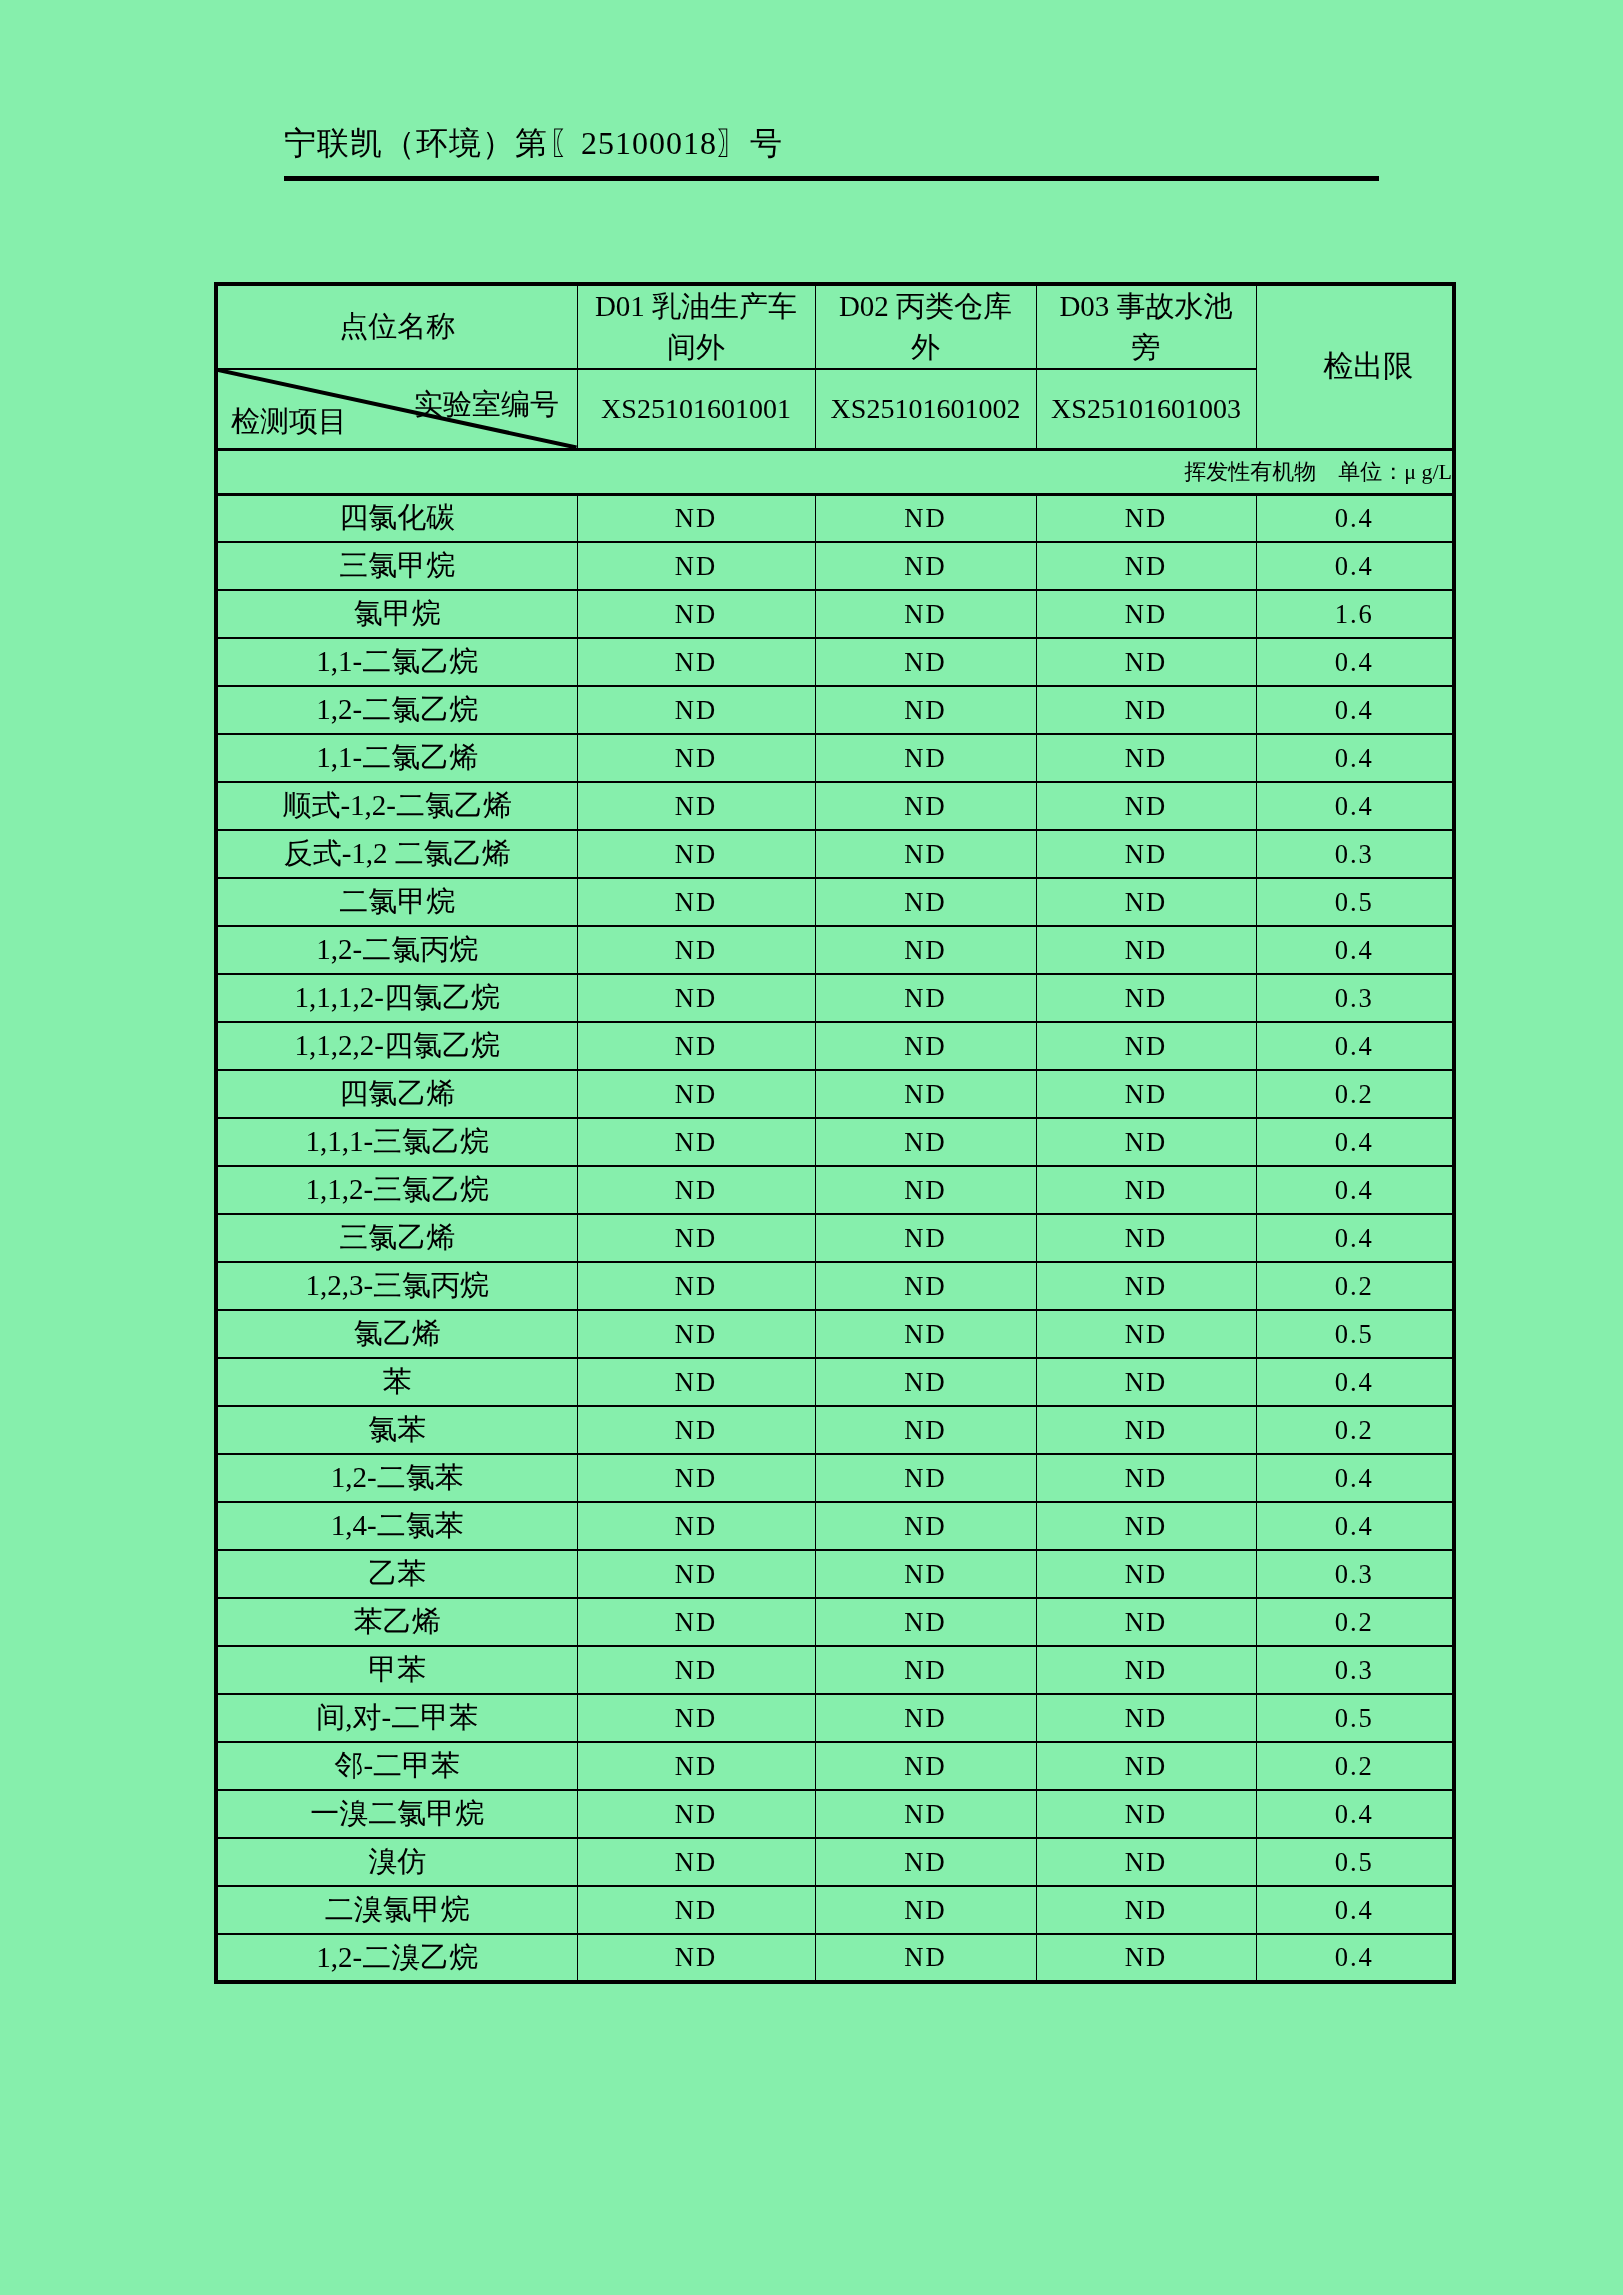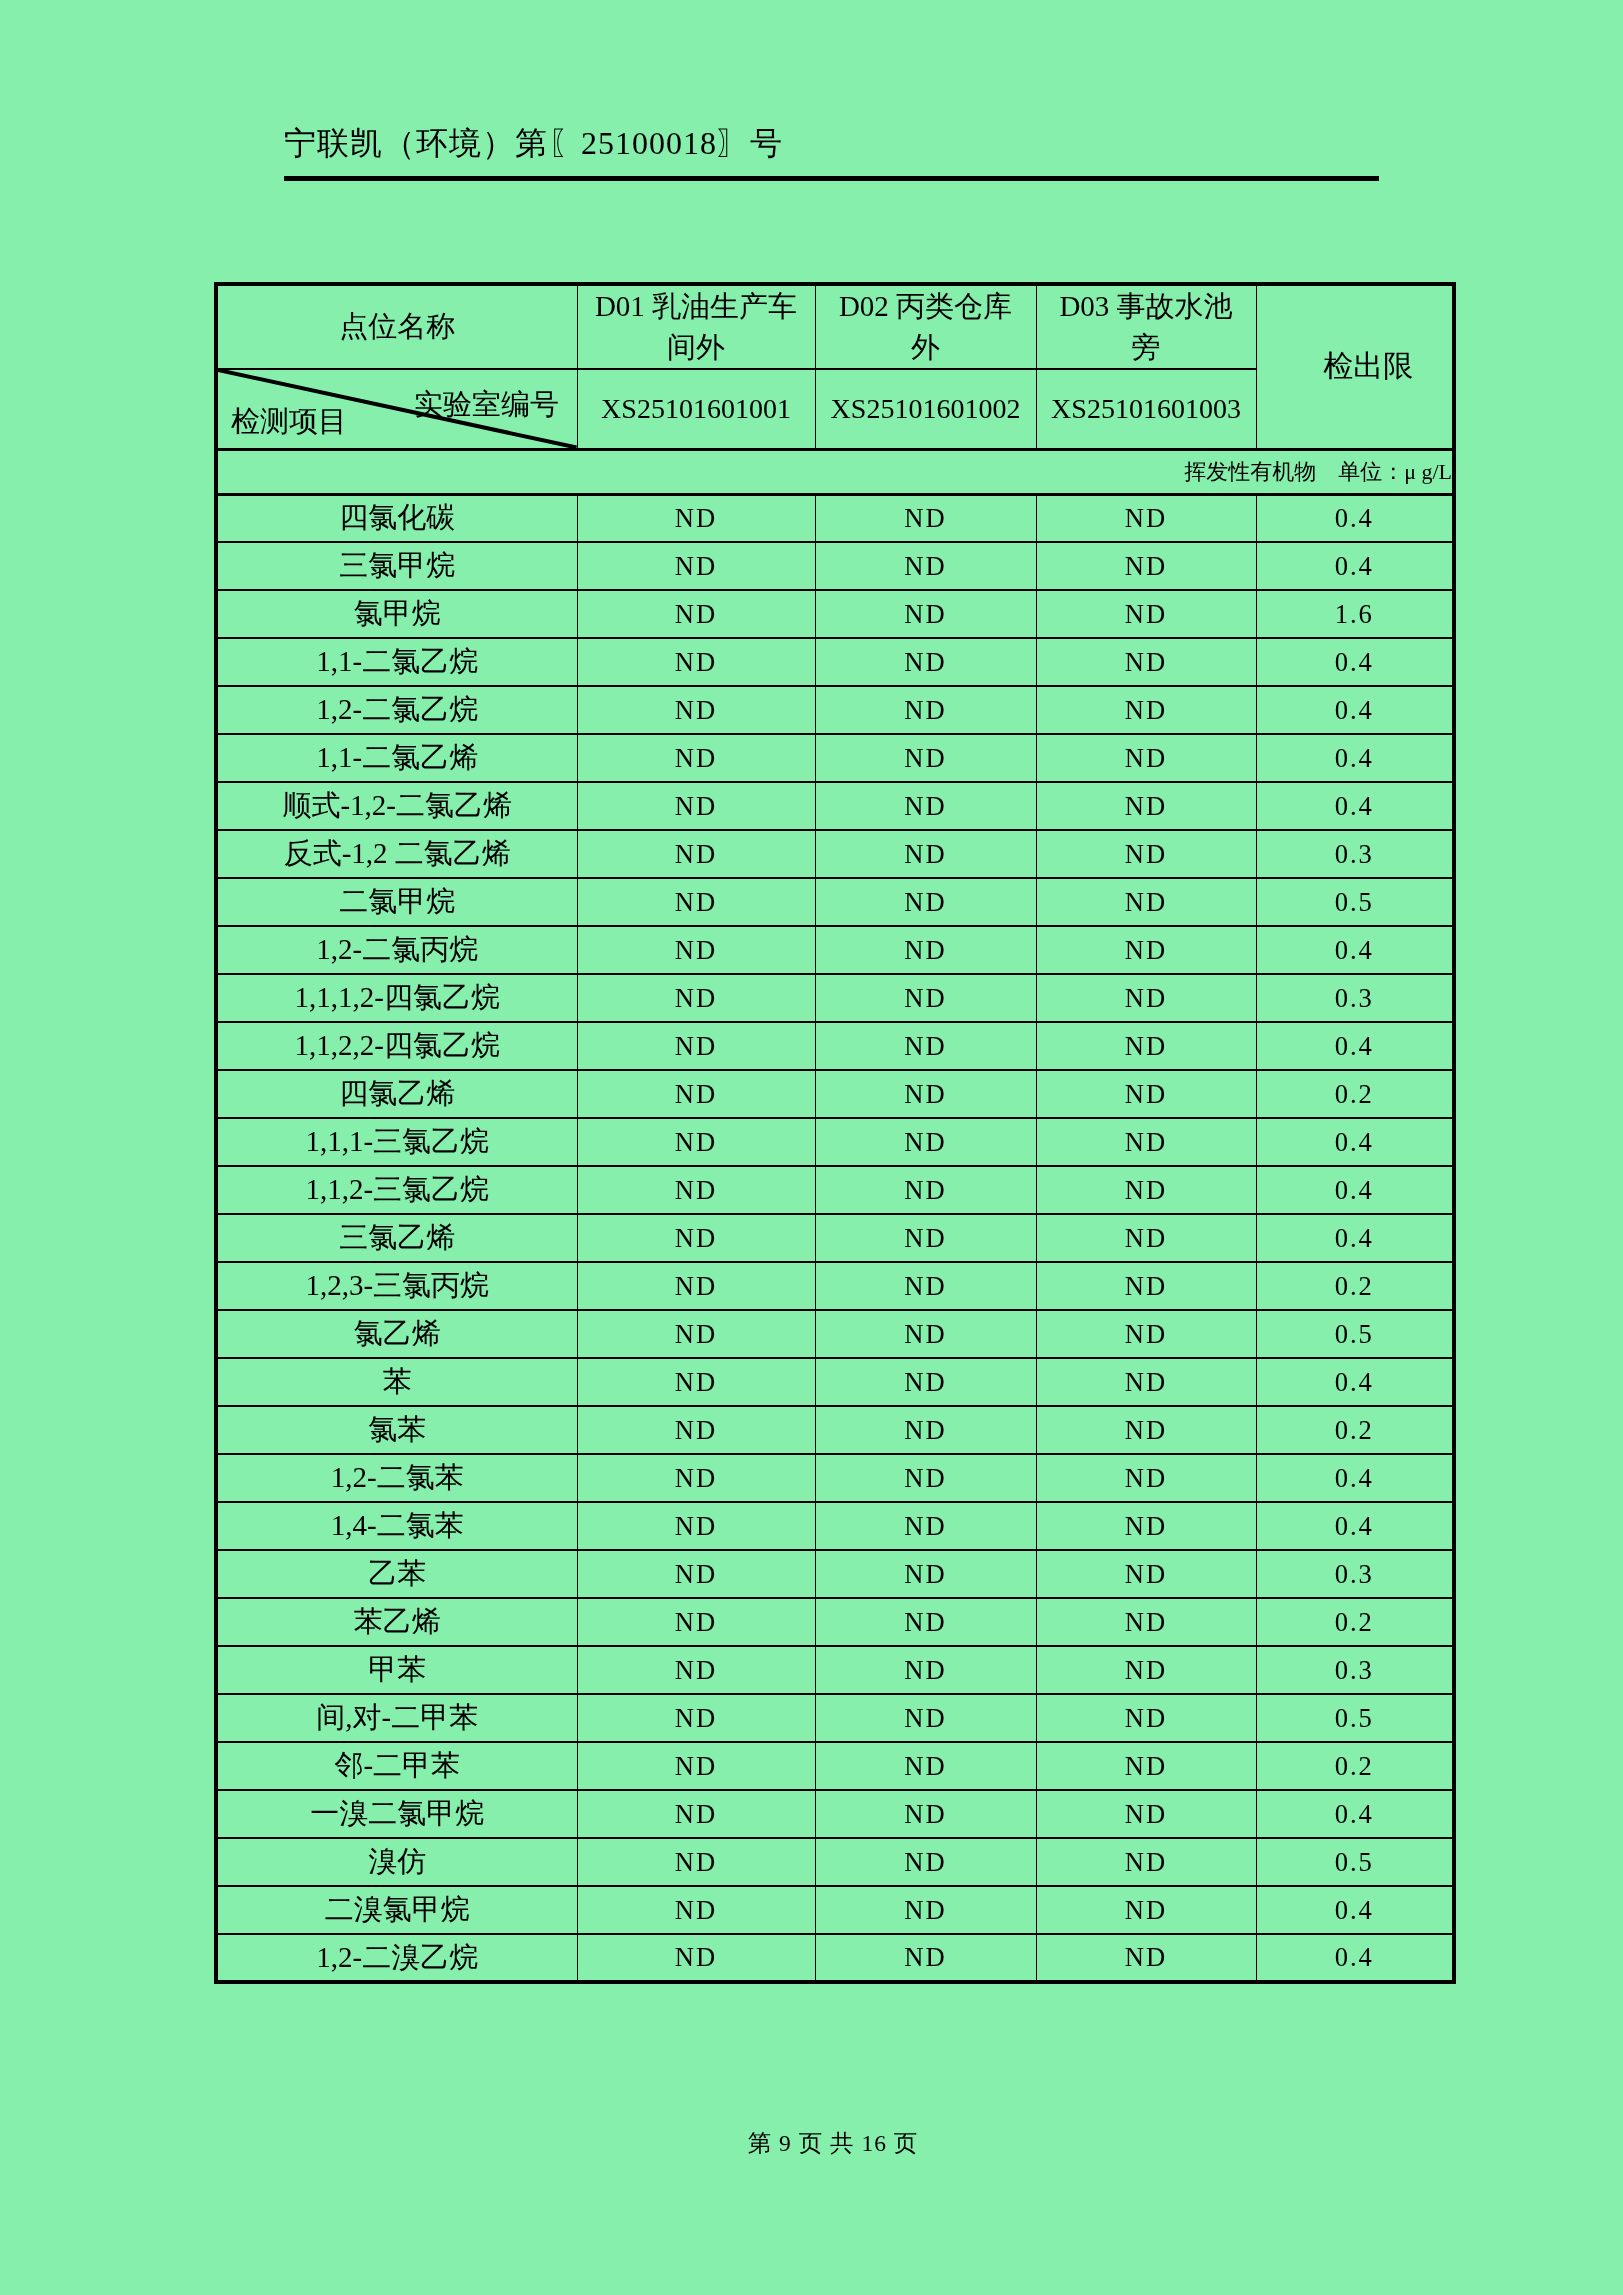--- a/index.html
+++ b/index.html
@@ -366,16 +366,15 @@
         <tr class="data-row">
     <td class="name-cell">1,2-二溴乙烷</td>
     <td class="val-cell">ND</td>
     <td class="val-cell">ND</td>
     <td class="val-cell">ND</td>
     <td class="val-cell">0.4</td>
   </tr>
       </tbody>
   </table>
 
-  <div class="page-footer">第 9 页 共 16 页</div>
 
 </div>
 
 
 </body></html>

